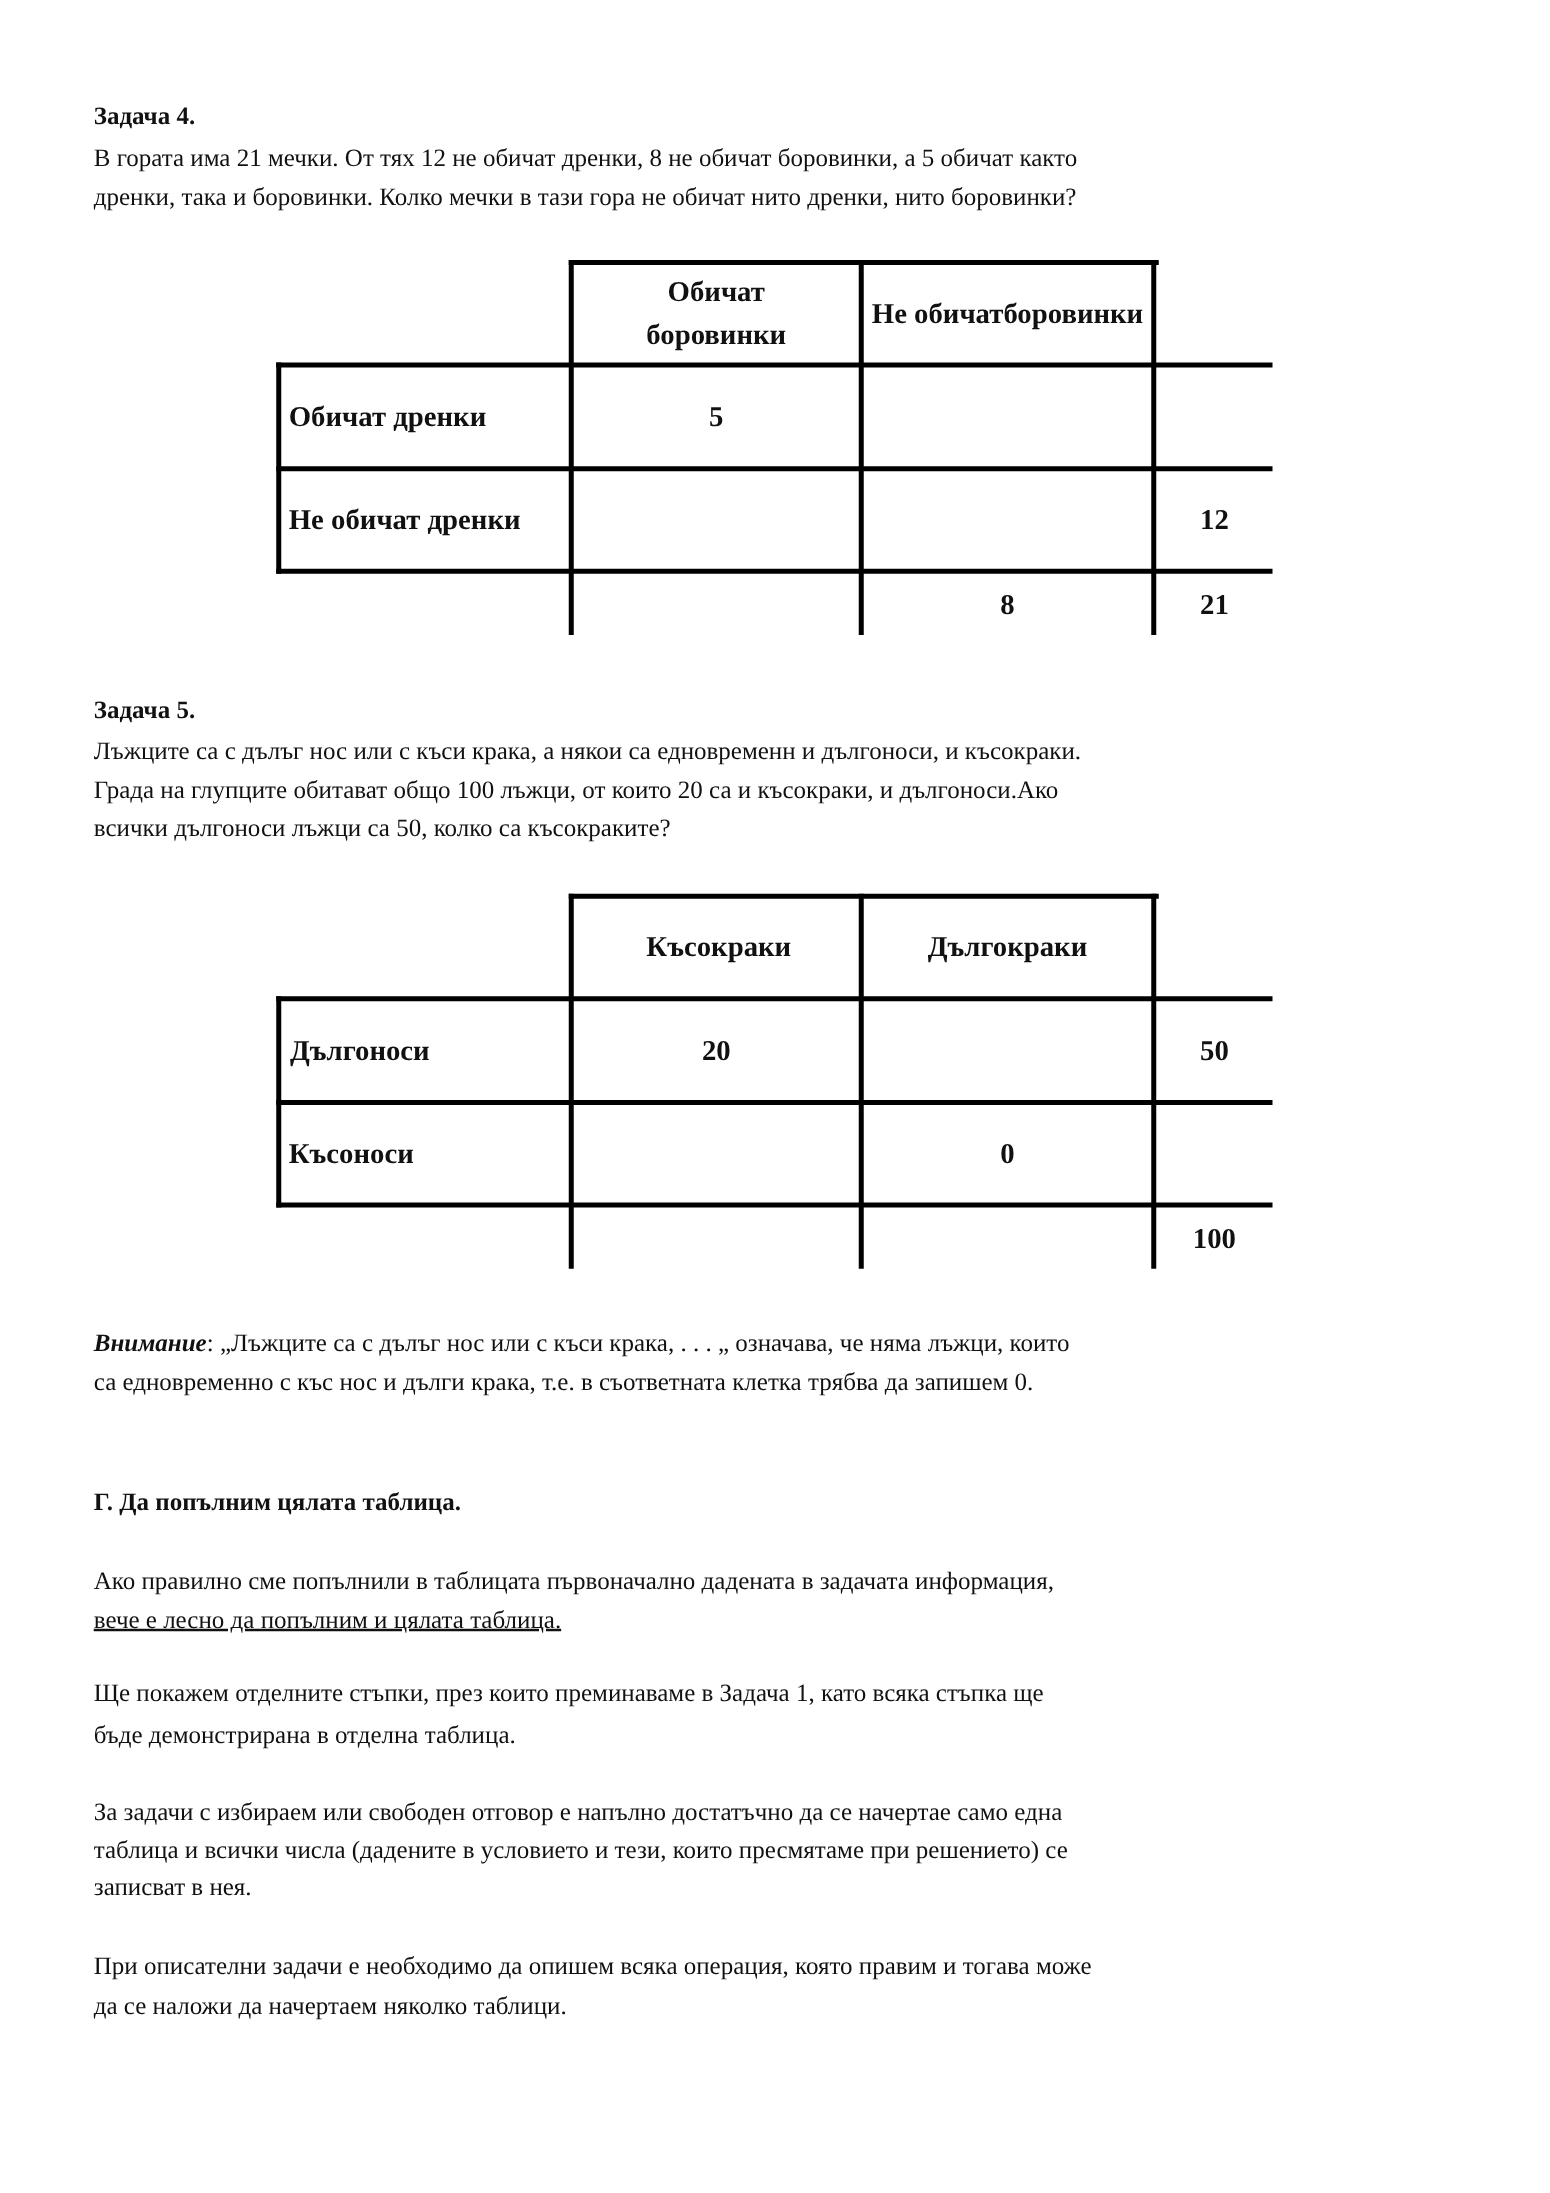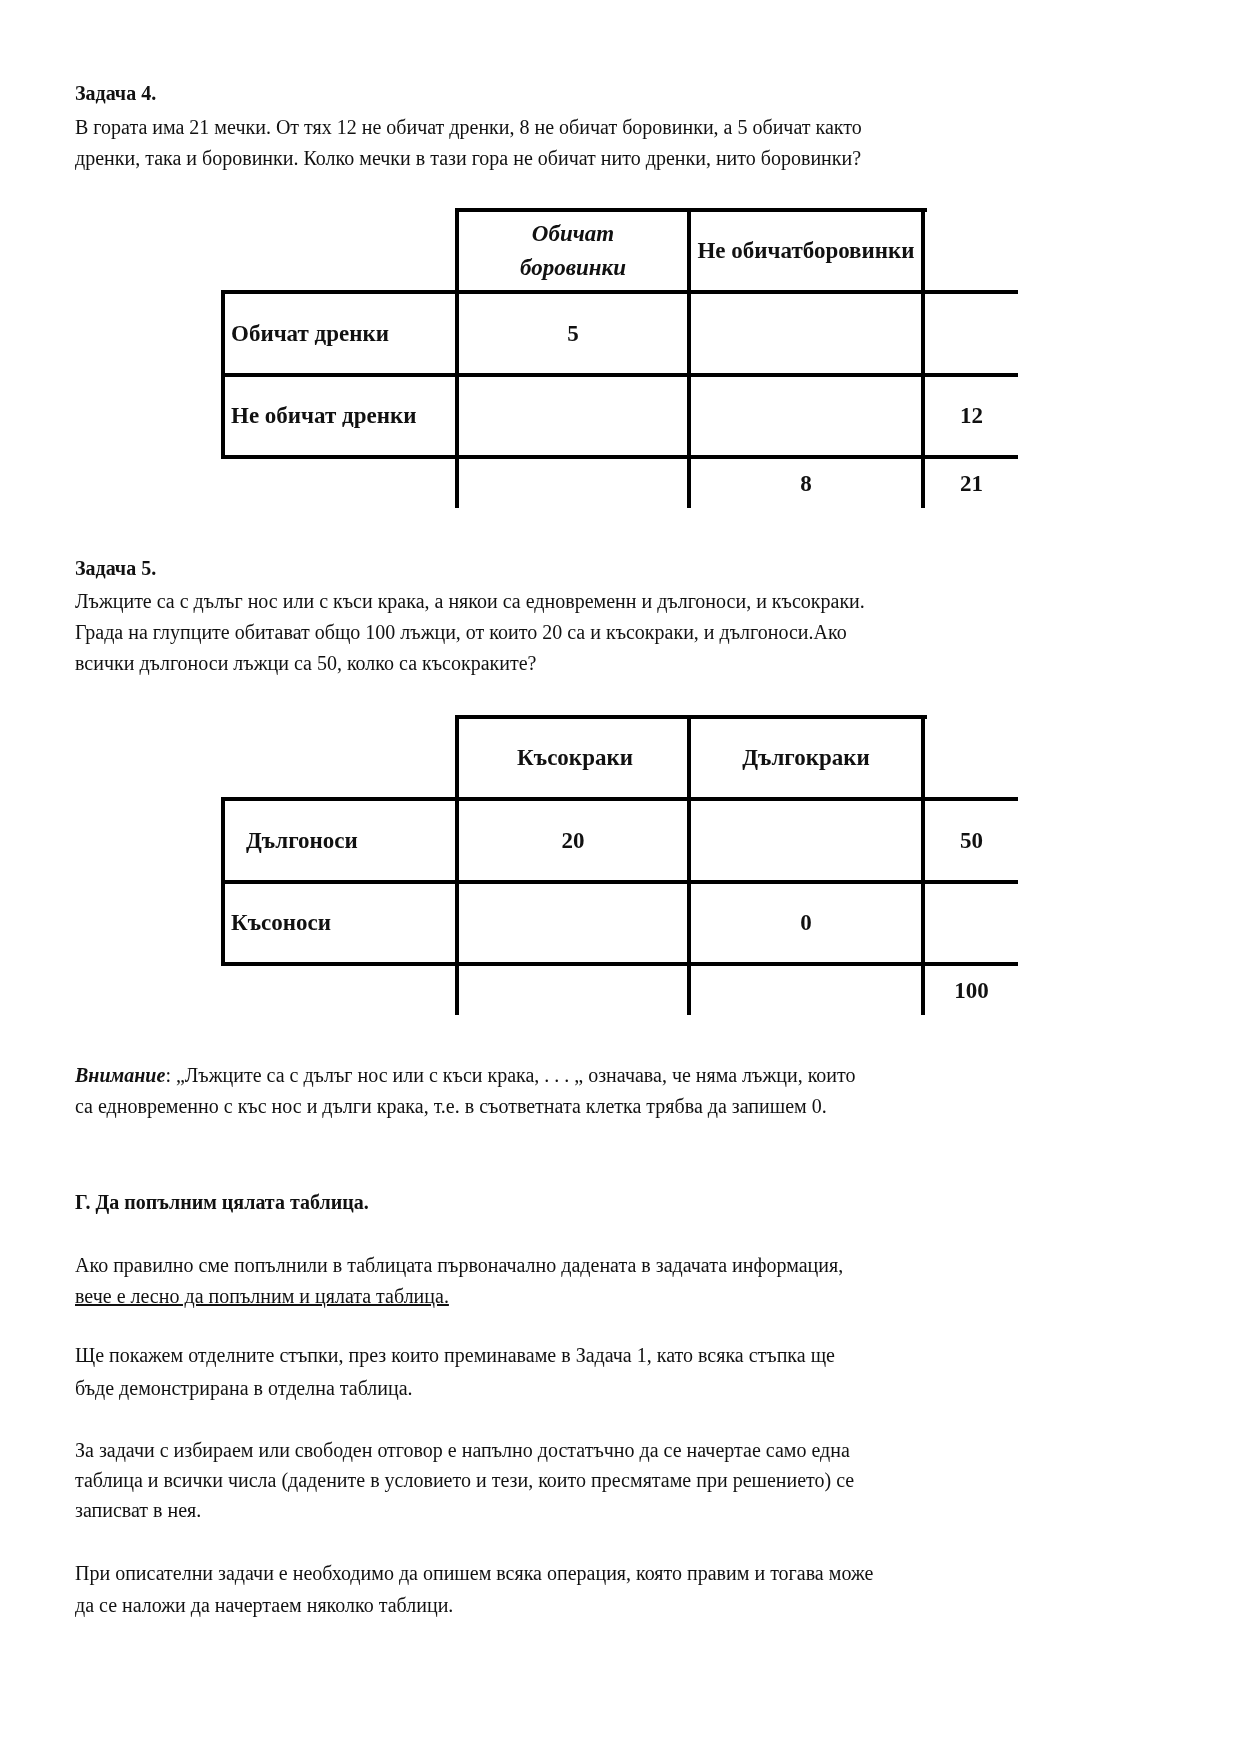--- a/index.html
+++ b/index.html
@@ -28,21 +28,21 @@
   <div class="hl" style="left:455px; top:208px; width:472px;"></div>
   <div class="hl" style="left:221px; top:290px; width:797px;"></div>
   <div class="hl" style="left:221px; top:373px; width:797px;"></div>
   <div class="hl" style="left:221px; top:455px; width:797px;"></div>
 
   <div class="vl" style="left:221px; top:290px; height:169px;"></div>
   <div class="vl" style="left:455px; top:208px; height:300px;"></div>
   <div class="vl" style="left:687px; top:208px; height:300px;"></div>
   <div class="vl" style="left:921px; top:208px; height:300px;"></div>
 
-  <div class="cell" style="left:459px; top:212px; width:228px; height:78px; flex-direction:column;font-style:italic;">
+  <div class="cell" style="left:459px; top:212px; width:228px; height:78px; flex-direction:column;">
     <span>Обичат</span>
     <span>боровинки</span>
   </div>
   <div class="cell" style="left:691px; top:212px; width:230px; height:78px; flex-direction:row;">
     <span>Не обичат</span>
     <span>боровинки</span>
   </div>
 
   <div class="rowlabel" style="left:225px; top:294px; width:224px; height:79px;">Обичат дренки</div>
   <div class="cell" style="left:459px; top:294px; width:228px; height:79px;">5</div>
@@ -70,21 +70,21 @@
   <div class="hl" style="left:221px; top:880px; width:797px;"></div>
   <div class="hl" style="left:221px; top:962px; width:797px;"></div>
   <div class="vl" style="left:221px; top:797px; height:169px;"></div>
   <div class="vl" style="left:455px; top:715px; height:300px;"></div>
   <div class="vl" style="left:687px; top:715px; height:300px;"></div>
   <div class="vl" style="left:921px; top:715px; height:300px;"></div>
 
   <div class="cell" style="left:459px; top:719px; width:232px; height:78px;">Късокраки</div>
   <div class="cell" style="left:691px; top:719px; width:230px; height:78px;">Дългокраки</div>
 
-  <div class="rowlabel" style="left:230px; top:801px; width:224px; height:79px;padding-left:16px;">Дългоноси</div>
+  <div class="rowlabel" style="left:216px; top:801px; width:224px; height:79px;padding-left:16px;">Дългоноси</div>
   <div class="cell" style="left:459px; top:801px; width:228px; height:79px;">20</div>
   <div class="cell" style="left:691px; top:801px; width:230px; height:79px;"></div>
   <div class="cell" style="left:925px; top:801px; width:93px; height:79px;">50</div>
 
   <div class="rowlabel" style="left:225px; top:884px; width:224px; height:78px;">Късоноси</div>
   <div class="cell" style="left:459px; top:884px; width:228px; height:78px;"></div>
   <div class="cell" style="left:691px; top:884px; width:230px; height:78px;">0</div>
   <div class="cell" style="left:925px; top:884px; width:93px; height:78px;"></div>
 
   <div class="cell" style="left:459px; top:966px; width:228px; height:50px;"></div>

